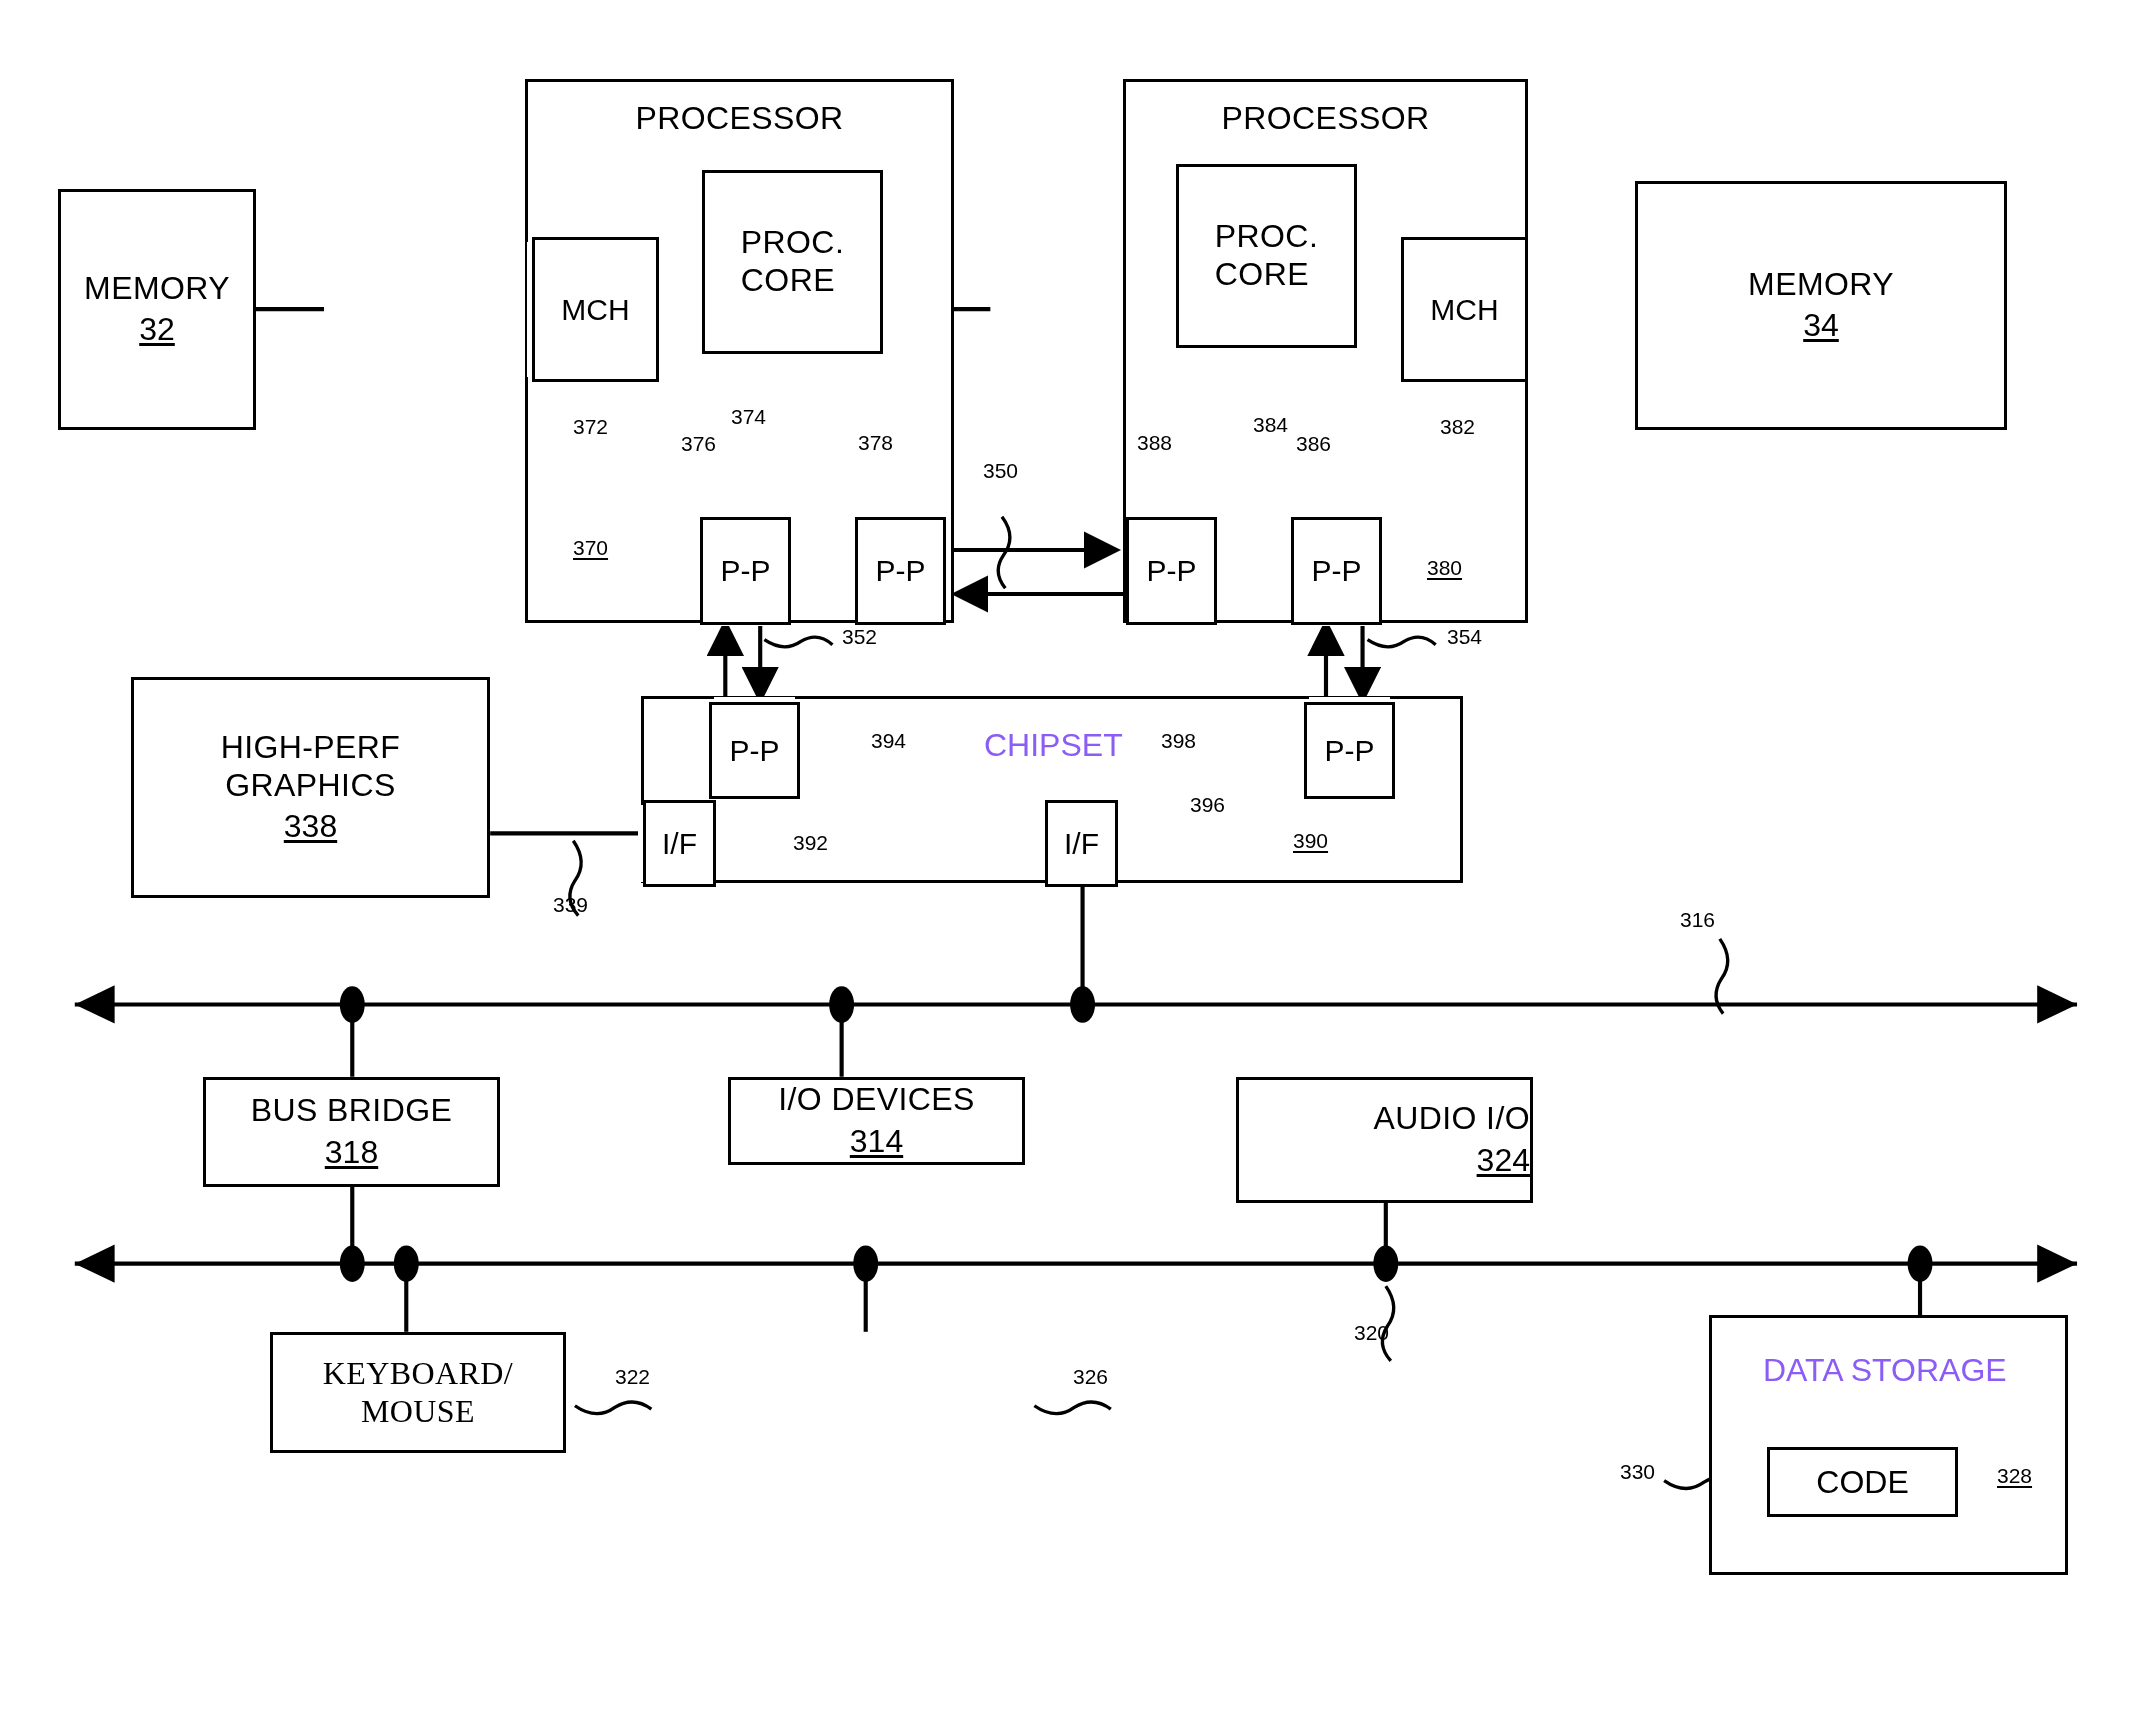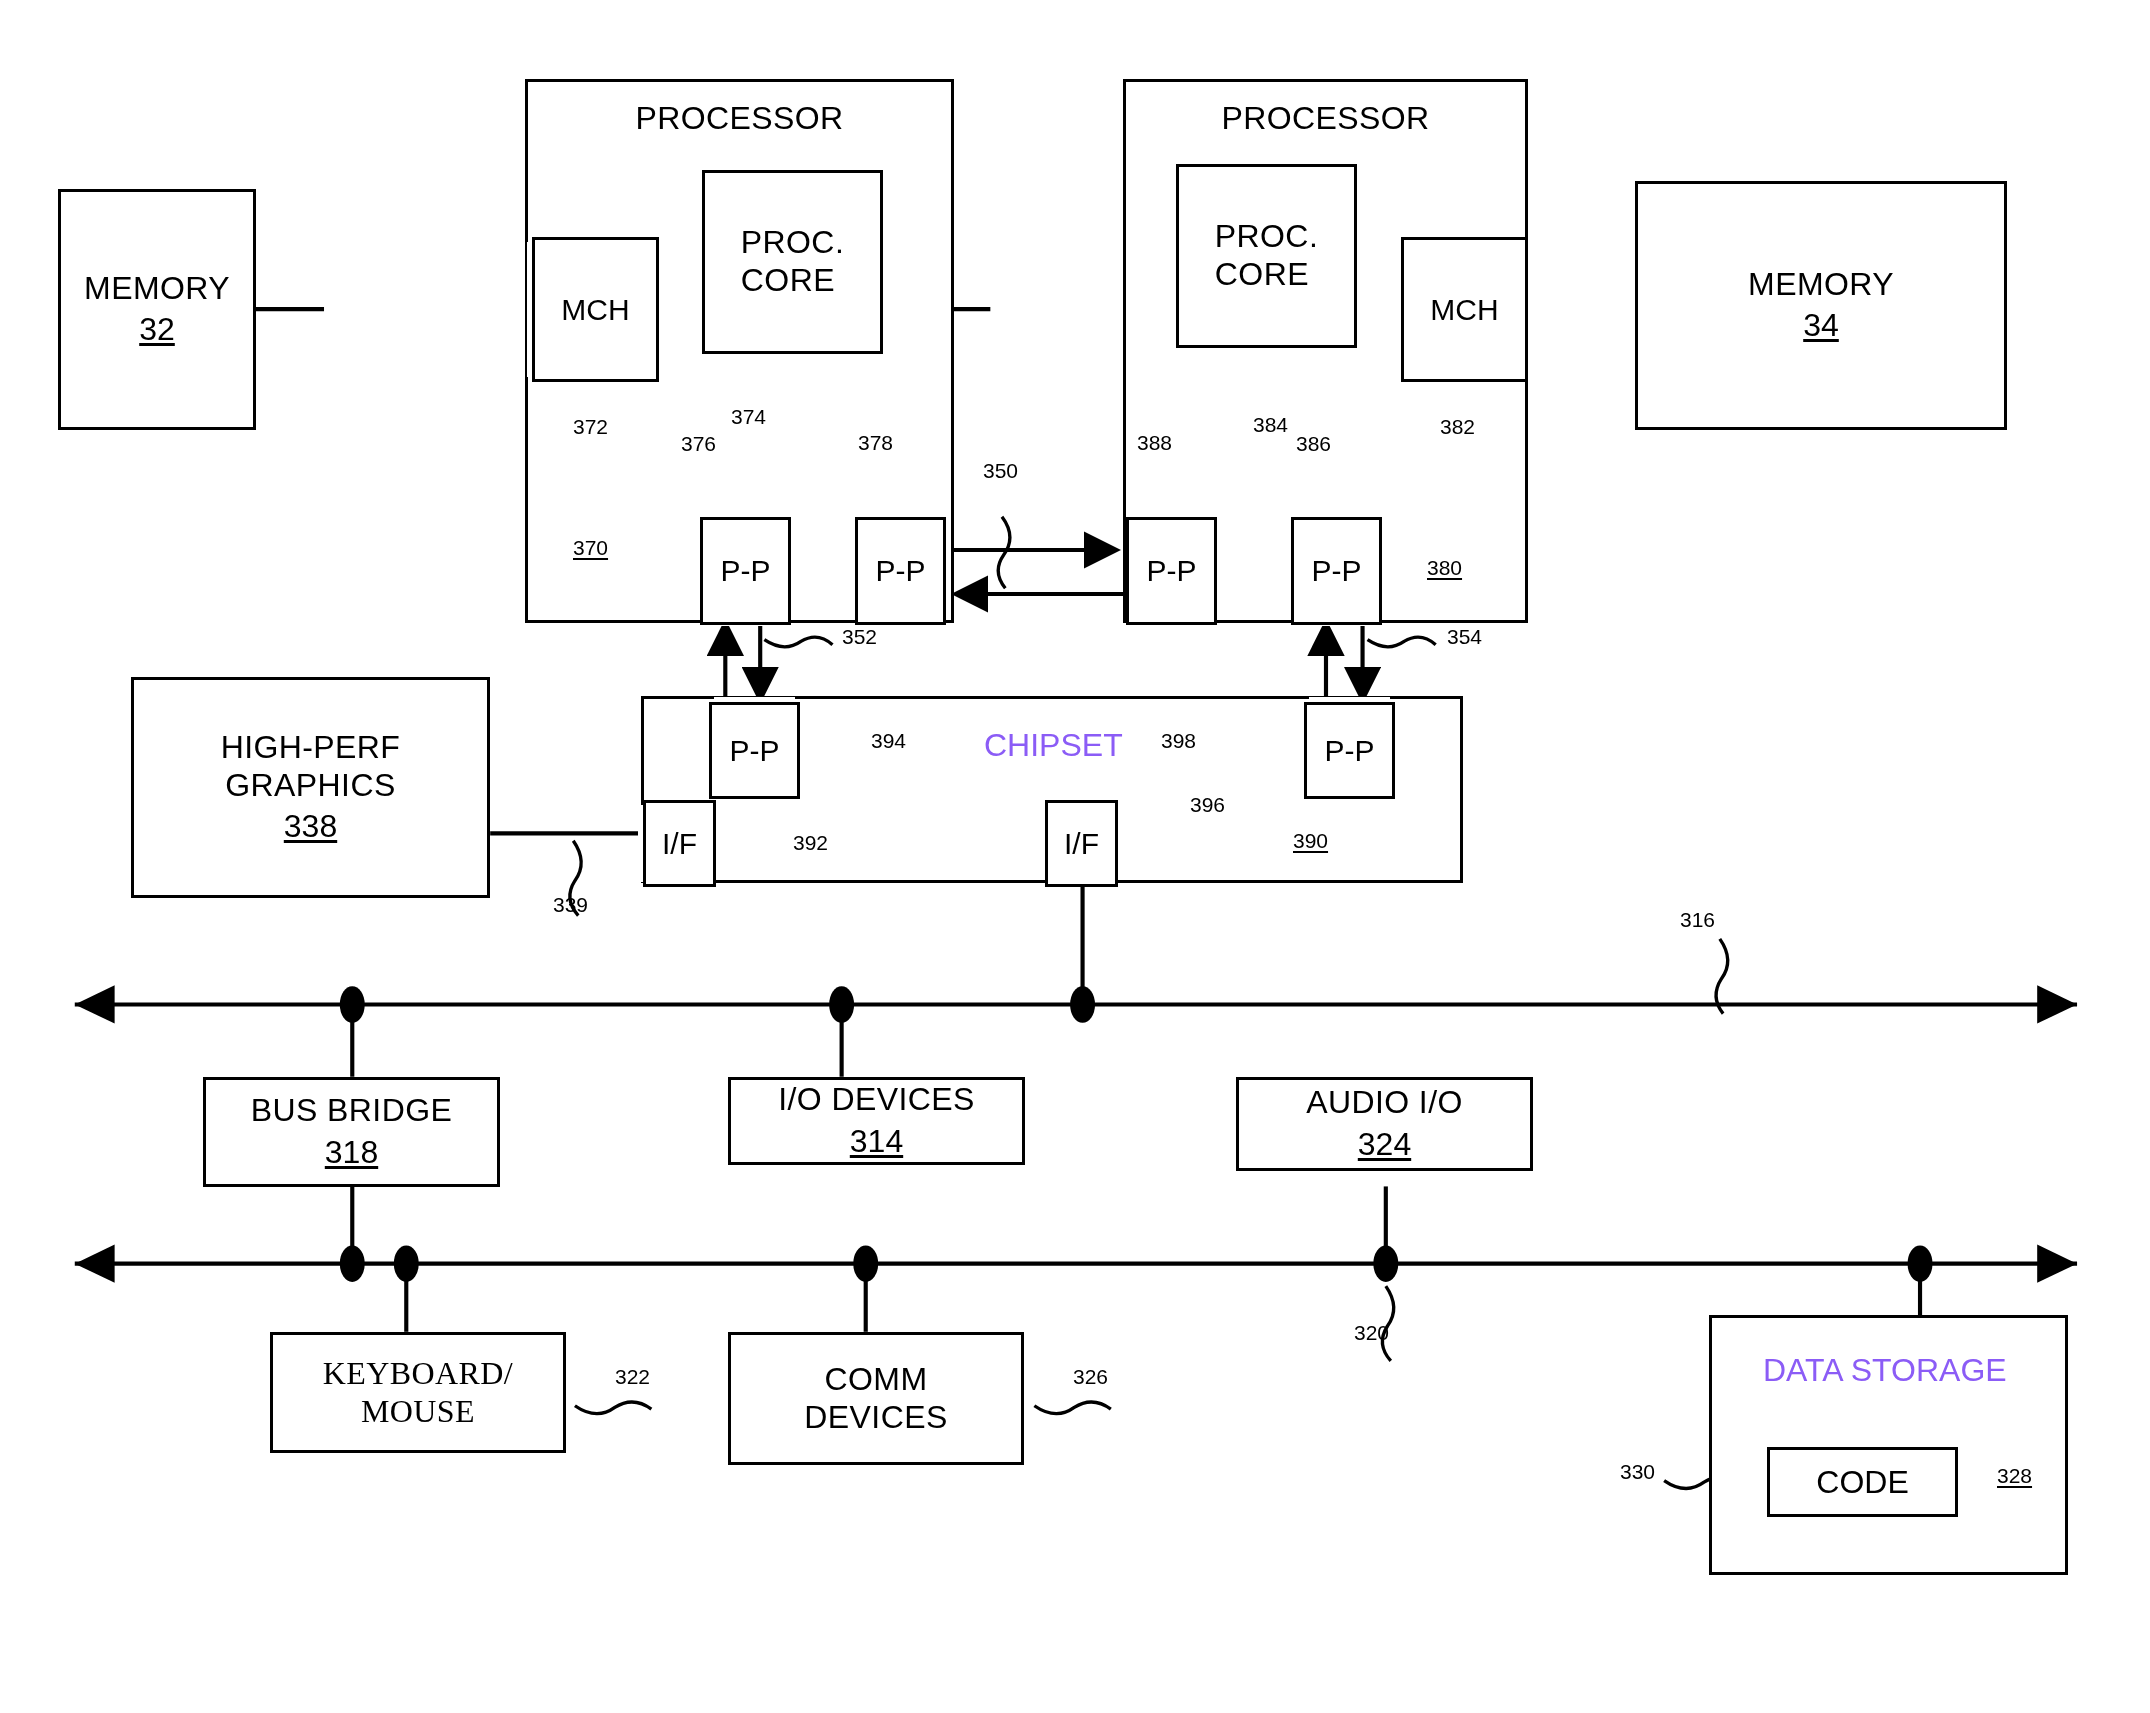--- a/index.html
+++ b/index.html
@@ -235,34 +235,30 @@
   <div class="box" style="left:203px; top:1077px; width:297px; height:110px;">
     <div class="ttl">BUS BRIDGE</div>
     <div class="num-under">318</div>
   </div>
 
   <div class="box" style="left:728px; top:1077px; width:297px; height:88px;">
     <div class="ttl">I/O DEVICES</div>
     <div class="num-under">314</div>
   </div>
 
-  <div class="box" style="left:1236px; top:1077px; width:297px; height:94px;">
+  <div class="box" style="left:1236px; top:1077px; width:297px; height:126px;align-items:flex-end;">
     <div class="ttl">AUDIO I/O</div>
     <div class="num-under">324</div>
   </div>
 
   <div class="box" style="left:270px; top:1332px; width:296px; height:121px;font-family:Liberation Serif, serif;">
     <div class="ttl">KEYBOARD/
 MOUSE</div>
   </div>
 
-  <div class="box" style="left:728px; top:1332px; width:296px; height:133px;">
-    <div class="ttl">COMM
-DEVICES</div>
-  </div>
 
   <div class="box" style="left:1709px; top:1315px; width:359px; height:260px; justify-content:flex-start;"></div>
   <div class="topcap" style="left:1763px; top:1352px;">DATA STORAGE</div>
   <div class="ref u" style="left:1997px; top:1464px;">328</div>
   <div class="smallbox" style="left:1767px; top:1447px; width:191px; height:70px; font-size:32px;">CODE</div>
 
   <div class="ref" style="left:573px; top:415px;">372</div>
   <div class="ref" style="left:731px; top:405px;">374</div>
   <div class="ref" style="left:681px; top:432px;">376</div>
   <div class="ref" style="left:858px; top:431px;">378</div>

